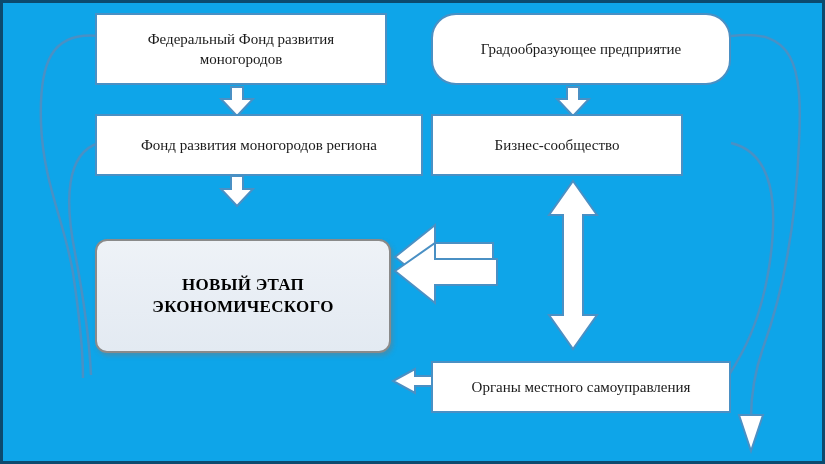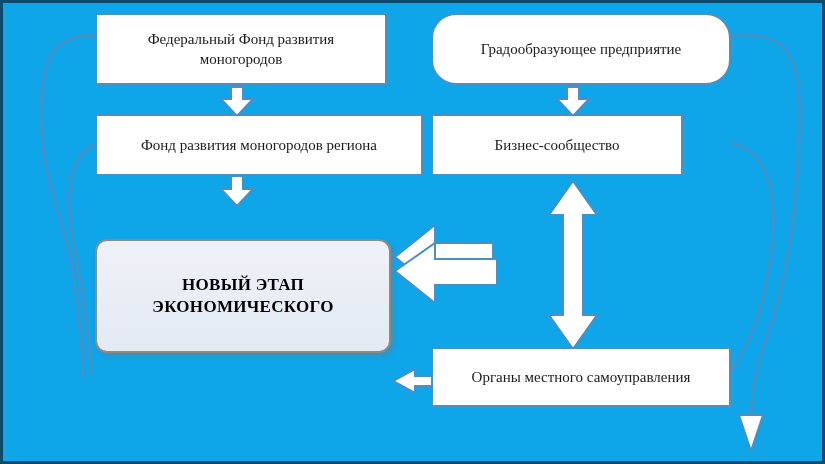--- a/index.html
+++ b/index.html
@@ -143,17 +143,17 @@
   </div>
 
   <div class="center-box" style="left:92px; top:204px; width:296px; height:114px;margin-top:32px;">
     <div>
       <div>НОВЫЙ ЭТАП</div>
       <div>ЭКОНОМИЧЕСКОГО</div>
     </div>
   </div>
 
 
-  <div class="box" style="left:428px; top:344px; width:300px; height:60px;align-items:center;">
+  <div class="box" style="left:428px; top:358px; width:300px; height:52px;align-items:center;">
     <span>Органы местного самоуправления</span>
   </div>
 
 </div>
 
 </body></html>

